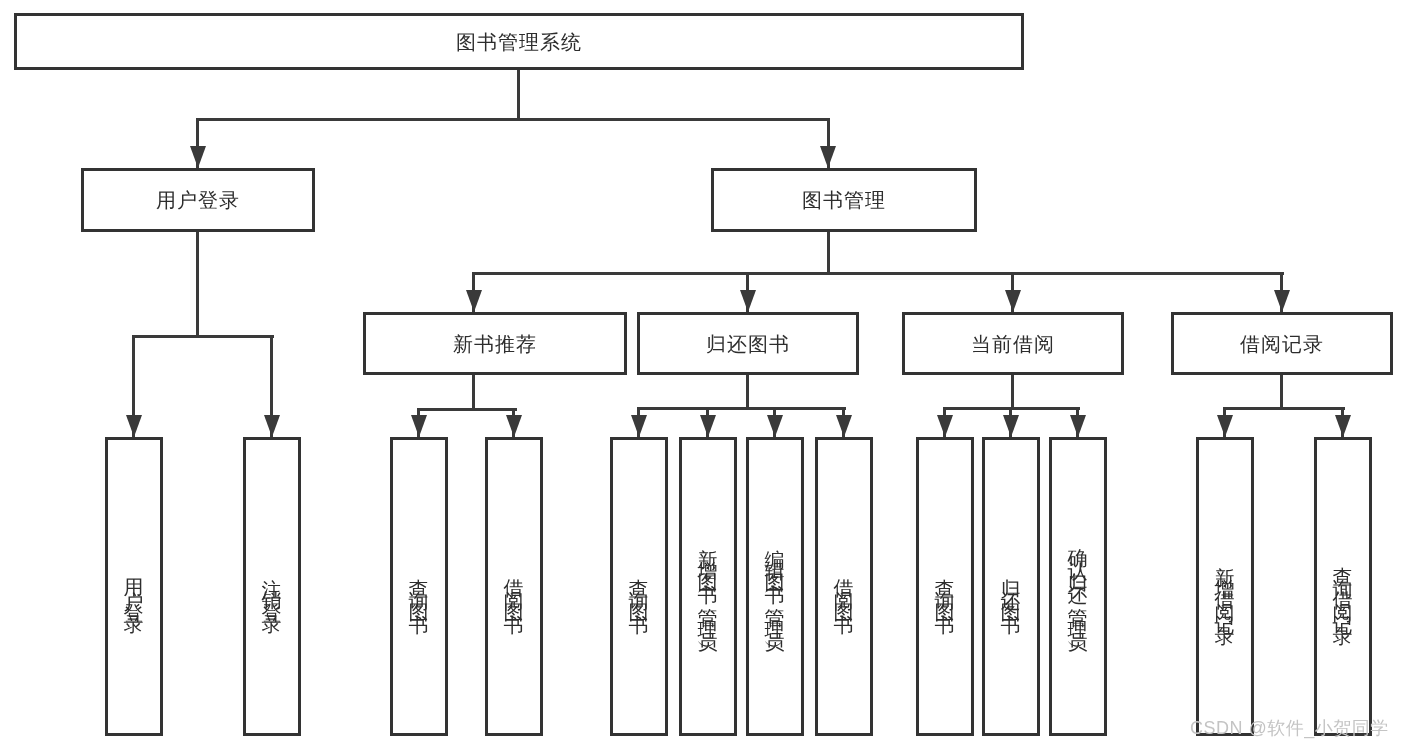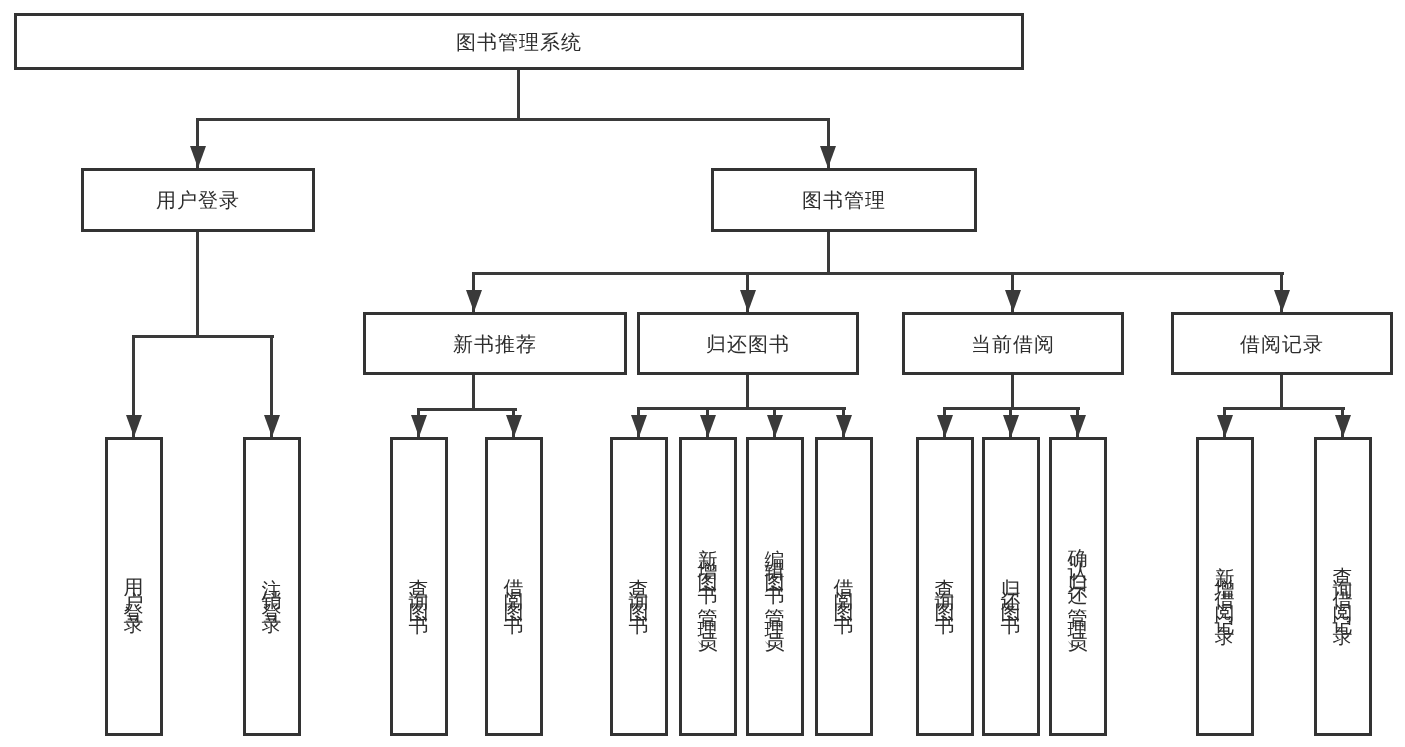--- a/index.html
+++ b/index.html
@@ -112,14 +112,15 @@
   <div class="ar" style="left:1003px;top:415px"></div>
   <div class="ar" style="left:1070px;top:415px"></div>
 
   <div class="vl" style="left:1280px;top:375px;height:32px"></div>
   <div class="hl" style="left:1223px;top:407px;width:122px"></div>
   <div class="vl" style="left:1223px;top:407px;height:30px"></div>
   <div class="vl" style="left:1341px;top:407px;height:30px"></div>
   <div class="ar" style="left:1217px;top:415px"></div>
   <div class="ar" style="left:1335px;top:415px"></div>
 
+  <div class="wm">CSDN @软件_小贺同学</div>
 
 </div>
 
 </body></html>

